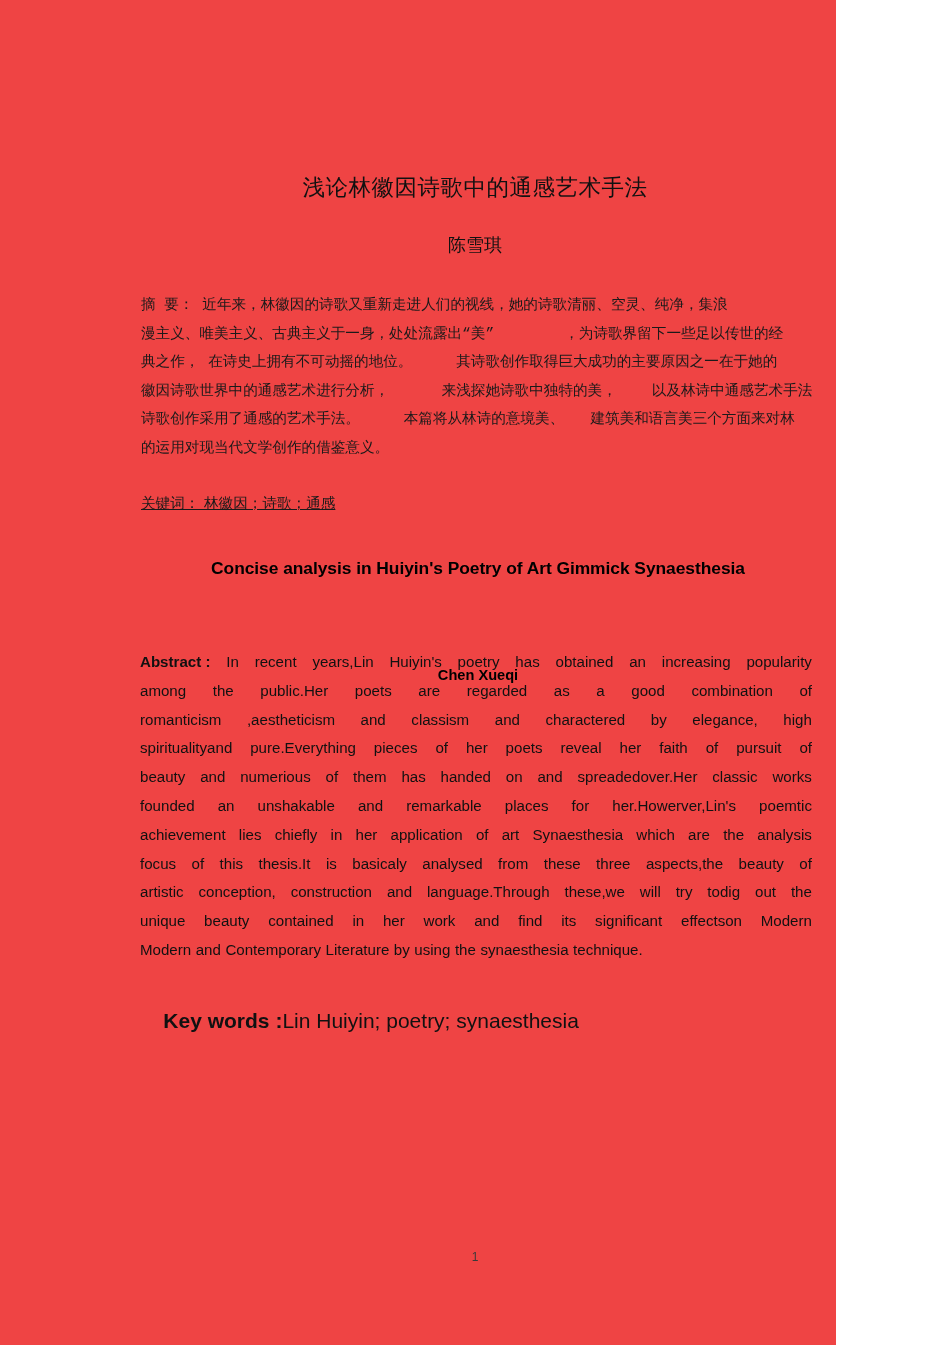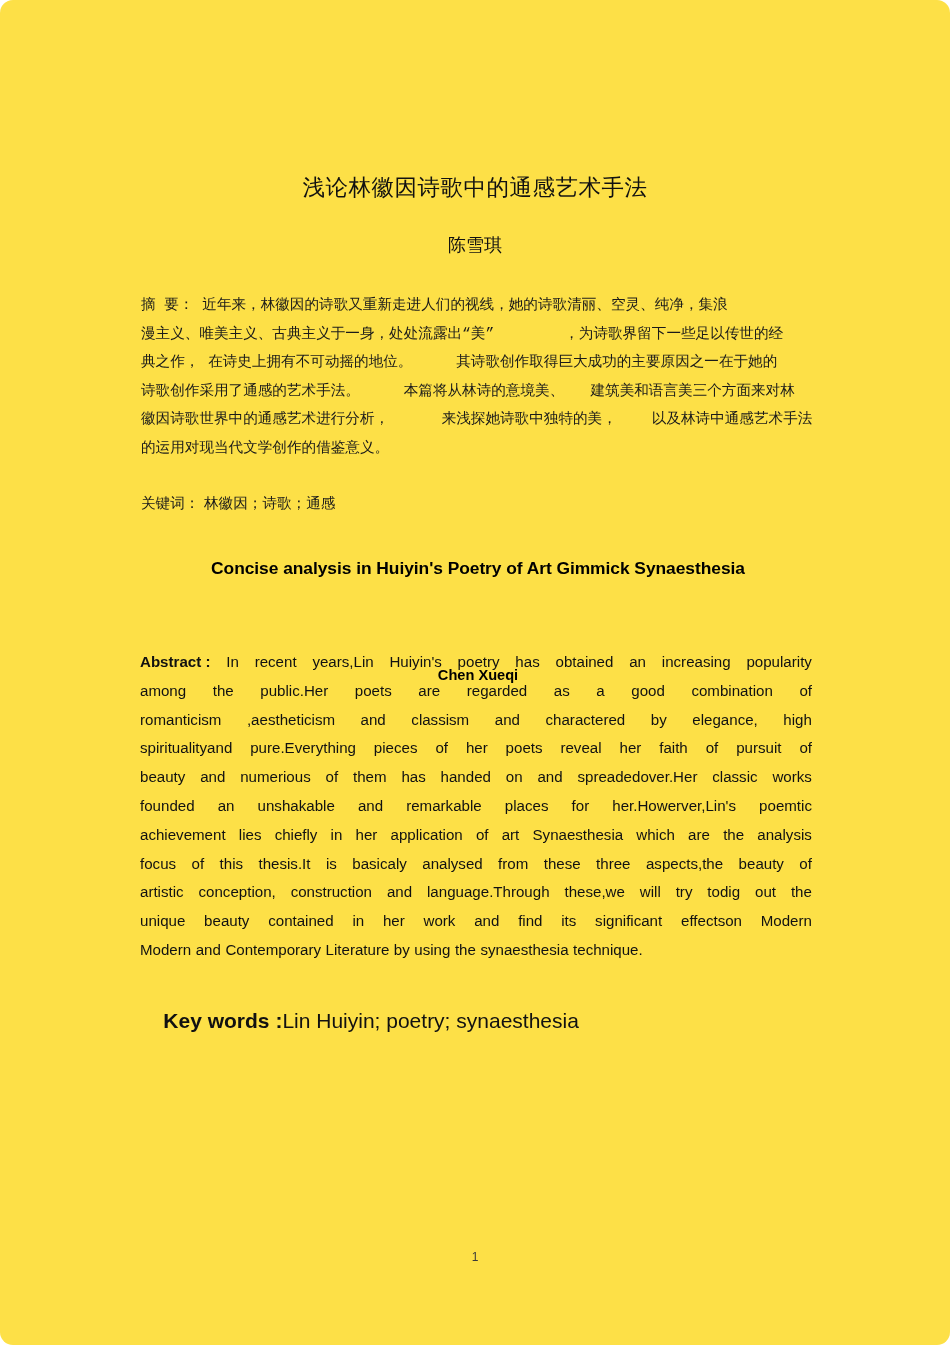--- a/index.html
+++ b/index.html
@@ -12,24 +12,23 @@
     height: 1345px;
     position: relative;
     font-family: "Liberation Serif", "DejaVu Serif", serif;
     color: #000000;
     overflow: hidden;
   }
 
   .page {
     position: absolute;
     left: 0; top: 0;
-    width: 950px;
+    width: 836px;
     height: 1345px;
-    background: #fde047;
-    border-radius: 13px;
+    background: #ef4444;
   }
 
   
   .cn-title {
     position: absolute;
     left: 140px;
     top: 172px;
     width: 670px;
     text-align: center;
     font-family: "DejaVu Serif", "Liberation Serif", serif;
@@ -74,20 +73,21 @@
   .cn-keywords {
     position: absolute;
     left: 141px;
     top: 489px;
     width: 676px;
     font-family: "DejaVu Serif", "Liberation Serif", serif;
     font-size: 14.6px;
     line-height: 28px;
     color: #1a1a1a;
     white-space: pre;
+    text-decoration: underline;
   }
 
   
   .en-title {
     position: absolute;
     left: 140px;
     top: 556px;
     width: 676px;
     text-align: center;
     font-family: "Liberation Sans", "DejaVu Sans", sans-serif;
@@ -177,22 +177,22 @@
 <div class="page">
 
   <div class="cn-title">浅论林徽因诗歌中的通感艺术手法</div>
 
   <div class="cn-author">陈雪琪</div>
 
   <div class="cn-abstract">
     <span class="ln">摘 要： 近年来，林徽因的诗歌又重新走进人们的视线，她的诗歌清丽、空灵、纯净，集浪</span>
     <span class="ln">漫主义、唯美主义、古典主义于一身，处处流露出“美”        ，为诗歌界留下一些足以传世的经</span>
     <span class="ln">典之作， 在诗史上拥有不可动摇的地位。     其诗歌创作取得巨大成功的主要原因之一在于她的</span>
+    <span class="ln">徽因诗歌世界中的通感艺术进行分析，      来浅探她诗歌中独特的美，    以及林诗中通感艺术手法</span>
     <span class="ln">诗歌创作采用了通感的艺术手法。     本篇将从林诗的意境美、   建筑美和语言美三个方面来对林</span>
-    <span class="ln">徽因诗歌世界中的通感艺术进行分析，      来浅探她诗歌中独特的美，    以及林诗中通感艺术手法</span>
     <span class="ln">的运用对现当代文学创作的借鉴意义。</span>
   </div>
 
   <div class="cn-keywords">关键词： 林徽因；诗歌；通感</div>
 
   <div class="en-title">Concise analysis in Huiyin's Poetry of Art Gimmick Synaesthesia</div>
 
   <div class="en-author">Chen Xueqi</div>
 
   <div class="en-abstract">

